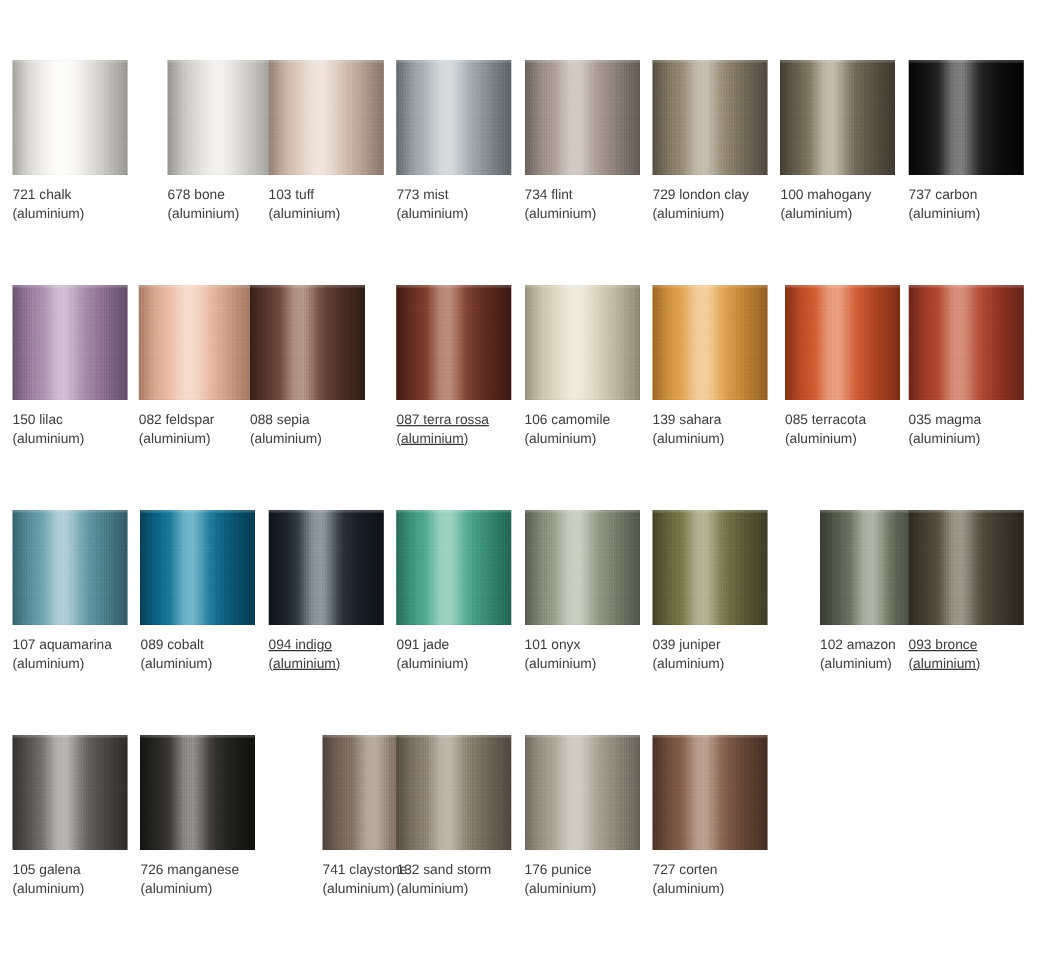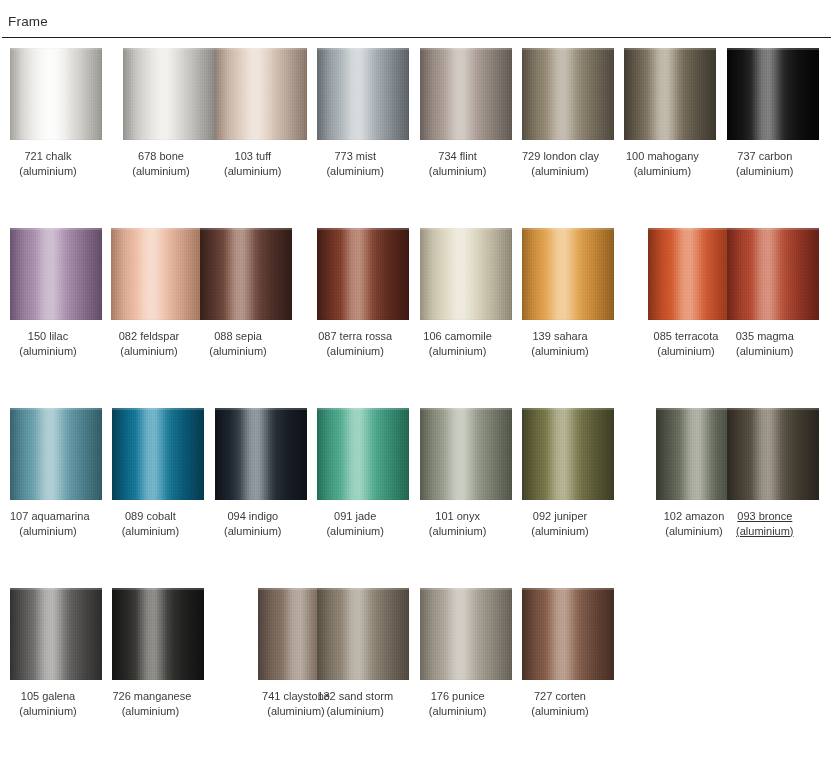--- a/index.html
+++ b/index.html
@@ -60,21 +60,20 @@
   }
   .row {
     position: relative;
     width: 833px;
     height: 180px;
   }
   .cell {
     position: absolute;
     top: 0;
     width: 76px;
-    text-align: center;
   }
   .swatch {
     width: 92px;
     height: 92px;
     display: block;
     position: relative;
     background-color: #cccccc;
     box-shadow: inset 0 0 0 0.5px rgba(0,0,0,0.06);
     cursor: pointer;
   }
@@ -134,39 +133,35 @@
   .caption .material {
     display: block;
     color: #3b3b3b;
   }
 </style>
 </head>
 <body>
 
 <div id="app">
 
-  <div class="section-header">
-    <div class="section-title">Frame</div>
-    <div class="section-rule"></div>
-  </div>
 
   <div class="grid" id="swatch-grid">
       <div class="row">
         <div class="cell" style="left: 10px;">
           <div class="swatch" style="background: linear-gradient(to right, rgb(207, 204, 198) 0%, rgb(233, 231, 227) 16%, rgb(251, 251, 250) 41%, rgb(251, 251, 250) 48%, rgb(233, 231, 227) 66%, rgb(207, 204, 198) 97%, rgb(207, 204, 198) 100%);">
             <div class="sheen"></div>
             <div class="grain"></div>
             <div class="topedge"></div>
           </div>
           <div class="caption">
             <span class="name">721 chalk</span>
             <span class="material">(aluminium)</span>
           </div>
         </div>
-        <div class="cell" style="left: 99px; padding-left: 24px;">
+        <div class="cell" style="left: 110px; padding-left: 24px;">
           <div class="swatch" style="background: linear-gradient(to right, rgb(185, 184, 179) 0%, rgb(214, 213, 209) 16%, rgb(236, 234, 230) 41%, rgb(236, 234, 230) 48%, rgb(214, 213, 209) 66%, rgb(185, 184, 179) 97%, rgb(185, 184, 179) 100%);">
             <div class="sheen"></div>
             <div class="grain"></div>
             <div class="topedge"></div>
           </div>
           <div class="caption">
             <span class="name">678 bone</span>
             <span class="material">(aluminium)</span>
           </div>
         </div>
@@ -264,21 +259,21 @@
           <div class="swatch" style="background: linear-gradient(to right, rgb(67, 39, 31) 0%, rgb(94, 58, 49) 16%, rgb(142, 95, 77) 41%, rgb(142, 95, 77) 48%, rgb(94, 58, 49) 66%, rgb(67, 39, 31) 97%, rgb(67, 39, 31) 100%);">
             <div class="sheen"></div>
             <div class="grain"></div>
             <div class="topedge"></div>
           </div>
           <div class="caption">
             <span class="name">088 sepia</span>
             <span class="material">(aluminium)</span>
           </div>
         </div>
-        <div class="cell" style="left: 317.2px;">
+        <div class="cell" style="left: 317.2px; text-decoration: underline;">
           <div class="swatch" style="background: linear-gradient(to right, rgb(82, 35, 26) 0%, rgb(113, 52, 37) 16%, rgb(154, 82, 56) 41%, rgb(154, 82, 56) 48%, rgb(113, 52, 37) 66%, rgb(82, 35, 26) 97%, rgb(82, 35, 26) 100%);">
             <div class="sheen"></div>
             <div class="grain"></div>
             <div class="topedge"></div>
           </div>
           <div class="caption">
             <span class="name">087 terra rossa</span>
             <span class="material">(aluminium)</span>
           </div>
         </div>
@@ -297,21 +292,21 @@
           <div class="swatch" style="background: linear-gradient(to right, rgb(196, 130, 47) 0%, rgb(221, 155, 69) 16%, rgb(236, 183, 107) 41%, rgb(236, 183, 107) 48%, rgb(221, 155, 69) 66%, rgb(196, 130, 47) 97%, rgb(196, 130, 47) 100%);">
             <div class="sheen"></div>
             <div class="grain"></div>
             <div class="topedge"></div>
           </div>
           <div class="caption">
             <span class="name">139 sahara</span>
             <span class="material">(aluminium)</span>
           </div>
         </div>
-        <div class="cell" style="left: 648px;">
+        <div class="cell" style="left: 628px;">
           <div class="swatch" style="background: linear-gradient(to right, rgb(165, 61, 28) 0%, rgb(203, 81, 41) 16%, rgb(223, 109, 63) 41%, rgb(223, 109, 63) 48%, rgb(203, 81, 41) 66%, rgb(165, 61, 28) 97%, rgb(165, 61, 28) 100%);">
             <div class="sheen"></div>
             <div class="grain"></div>
             <div class="topedge"></div>
           </div>
           <div class="caption">
             <span class="name">085 terracota</span>
             <span class="material">(aluminium)</span>
           </div>
         </div>
@@ -343,21 +338,21 @@
           <div class="swatch" style="background: linear-gradient(to right, rgb(6, 80, 108) 0%, rgb(12, 107, 140) 16%, rgb(43, 143, 174) 41%, rgb(43, 143, 174) 48%, rgb(12, 107, 140) 66%, rgb(6, 80, 108) 97%, rgb(6, 80, 108) 100%);">
             <div class="sheen"></div>
             <div class="grain"></div>
             <div class="topedge"></div>
           </div>
           <div class="caption">
             <span class="name">089 cobalt</span>
             <span class="material">(aluminium)</span>
           </div>
         </div>
-        <div class="cell" style="left: 214.8px;">
+        <div class="cell" style="left: 214.8px; text-decoration: underline;">
           <div class="swatch" style="background: linear-gradient(to right, rgb(19, 24, 32) 0%, rgb(31, 38, 48) 16%, rgb(89, 100, 111) 41%, rgb(89, 100, 111) 48%, rgb(31, 38, 48) 66%, rgb(19, 24, 32) 97%, rgb(19, 24, 32) 100%);">
             <div class="sheen"></div>
             <div class="grain"></div>
             <div class="topedge"></div>
           </div>
           <div class="caption">
             <span class="name">094 indigo</span>
             <span class="material">(aluminium)</span>
           </div>
         </div>
@@ -383,21 +378,21 @@
             <span class="material">(aluminium)</span>
           </div>
         </div>
         <div class="cell" style="left: 522px;">
           <div class="swatch" style="background: linear-gradient(to right, rgb(84, 83, 50) 0%, rgb(109, 108, 65) 16%, rgb(142, 140, 92) 41%, rgb(142, 140, 92) 48%, rgb(109, 108, 65) 66%, rgb(84, 83, 50) 97%, rgb(84, 83, 50) 100%);">
             <div class="sheen"></div>
             <div class="grain"></div>
             <div class="topedge"></div>
           </div>
           <div class="caption">
-            <span class="name">092 juniper</span>
+            <span class="name">039 juniper</span>
             <span class="material">(aluminium)</span>
           </div>
         </div>
         <div class="cell" style="left: 656px;">
           <div class="swatch" style="background: linear-gradient(to right, rgb(67, 72, 59) 0%, rgb(91, 96, 81) 16%, rgb(134, 139, 120) 41%, rgb(134, 139, 120) 48%, rgb(91, 96, 81) 66%, rgb(67, 72, 59) 97%, rgb(67, 72, 59) 100%);">
             <div class="sheen"></div>
             <div class="grain"></div>
             <div class="topedge"></div>
           </div>
           <div class="caption">

